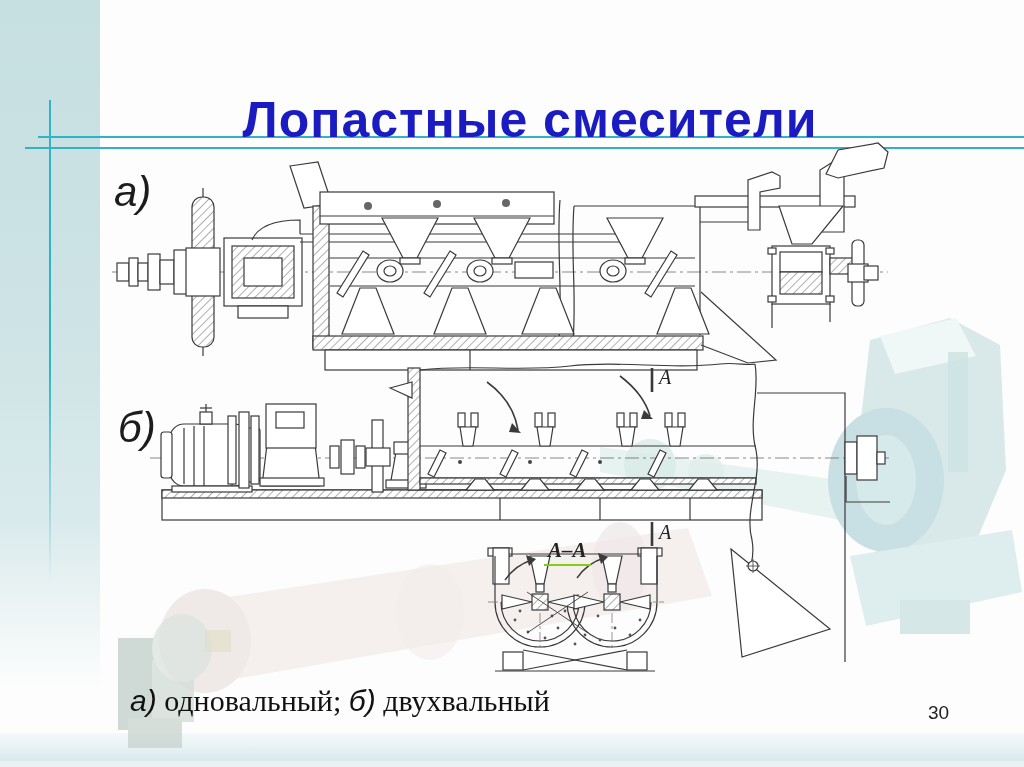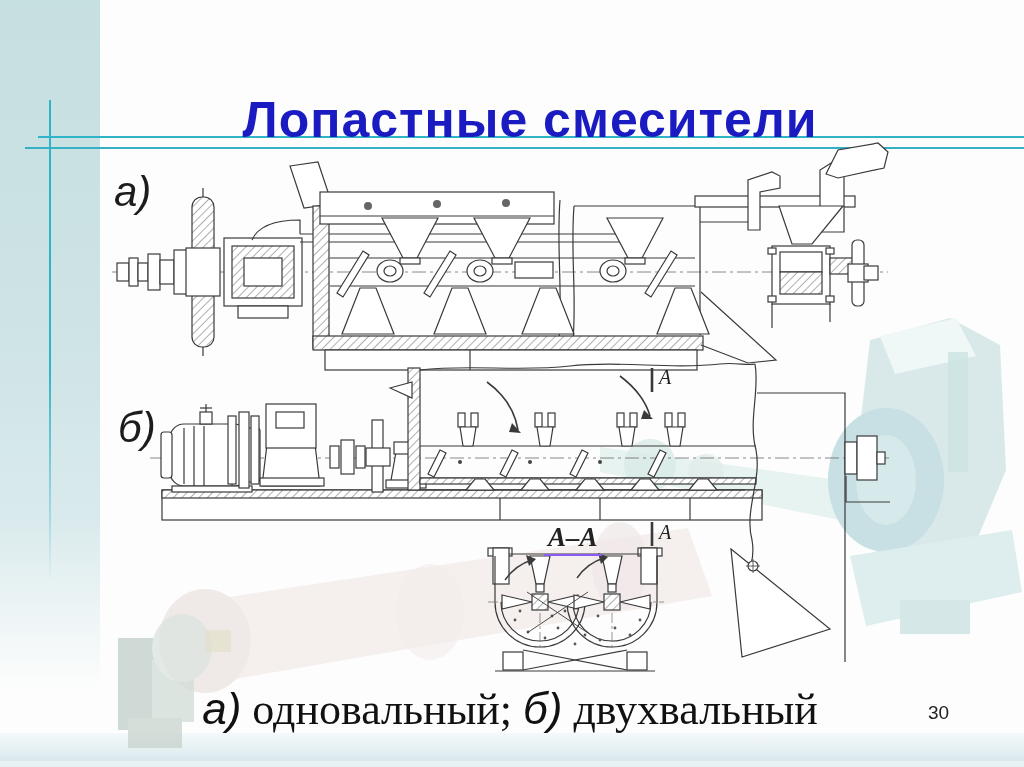--- a/index.html
+++ b/index.html
@@ -37,31 +37,31 @@
   }
   .fig-label{
     position:absolute;z-index:3;font-style:italic;font-size:42px;color:#1c1c1c;
     font-family:"Liberation Sans",sans-serif;
   }
   .fig-label-a{left:114px;top:168px;}
   .fig-label-b{left:118px;top:404px;}
   .section-label{
     position:absolute;left:544px;top:522px;z-index:3;
     font-family:"Liberation Serif",serif;font-style:italic;font-weight:bold;
-    font-size:27px;color:#222;border-bottom:2px solid #8b5cf6;padding:0 4px 1px 4px;
+    font-size:21px;color:#222;border-bottom:2px solid #84cc16;padding:16px 4px 1px 4px;
   }
   .section-mark{
     position:absolute;z-index:3;font-family:"Liberation Serif",serif;
     font-style:italic;font-size:20px;color:#222;
   }
   .section-mark-top{left:659px;top:366px;}
   .section-mark-bottom{left:659px;top:521px;}
   .caption{
     position:absolute;left:130px;top:684px;width:760px;z-index:3;
-    text-align:center;font-size:44px;color:#111;white-space:pre;
+    font-size:30px;color:#111;white-space:pre;
   }
   .caption .cap-serif{font-family:"Liberation Serif",serif;}
   .caption .cap-it{font-family:"Liberation Sans",sans-serif;font-style:italic;}
   .page-number{
     position:absolute;left:928px;top:702px;z-index:3;font-size:19px;color:#222;
   }
 </style>
 </head>
 <body>
 

